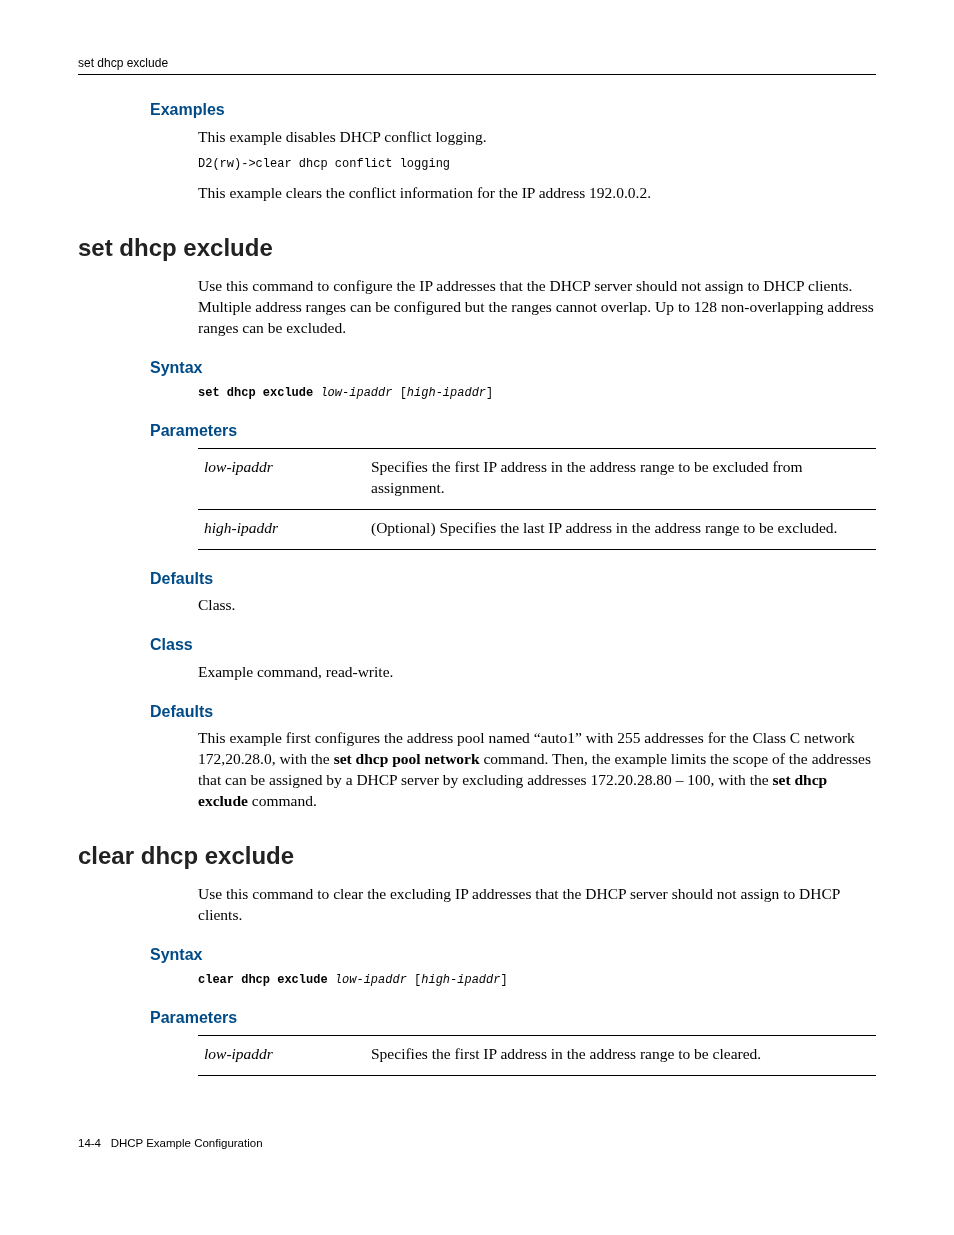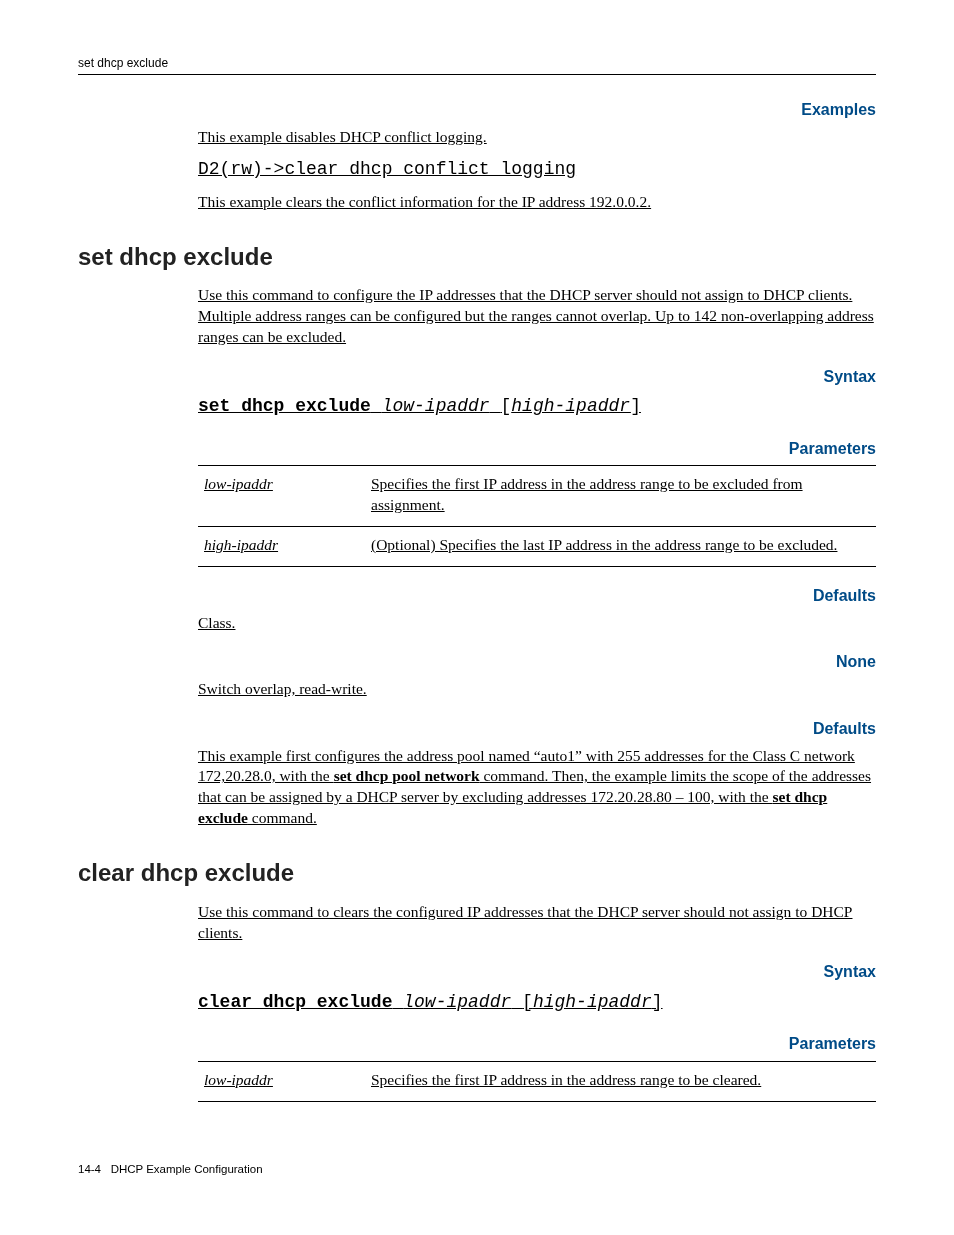--- a/index.html
+++ b/index.html
@@ -17,48 +17,46 @@
   }
   .running-head {
     font-family: Arial, Helvetica, sans-serif;
     font-size: 12px;
     border-bottom: 1px solid #000;
     padding-bottom: 3px;
     margin-bottom: 24px;
   }
   .indent {
     margin-left: 120px;
-    text-decoration: underline;
   }
   .sub-indent {
     margin-left: 72px;
   }
   .h-sub {
     font-family: Arial, Helvetica, sans-serif;
     color: #004b87;
     font-weight: bold;
     font-size: 16px;
     margin-top: 18px;
     margin-bottom: 6px;
-    text-align: right;
   }
   .h-section {
     font-family: Arial, Helvetica, sans-serif;
     color: #222;
     font-weight: bold;
     font-size: 24px;
     margin-top: 28px;
     margin-bottom: 12px;
   }
   p.body {
     margin: 4px 0 8px 0;
   }
   .code {
     font-family: "Courier New", Courier, monospace;
-    font-size: 18px;
+    font-size: 12px;
     white-space: pre;
     margin: 6px 0 10px 0;
     line-height: 1.45;
   }
   .code-bold { font-weight: bold; }
   .code-ital { font-style: italic; }
   .param-table {
     border-collapse: collapse;
     width: 100%;
     margin-top: 4px;
@@ -93,21 +91,21 @@
     <div class="h-sub">Examples</div>
   </div>
   <div class="indent">
     <p class="body">This example disables DHCP conflict logging.</p>
     <div class="code">D2(rw)-&gt;clear dhcp conflict logging</div>
     <p class="body">This example clears the conflict information for the IP address 192.0.0.2.</p>
   </div>
 
   <div class="h-section">set dhcp exclude</div>
   <div class="indent">
-    <p class="body">Use this command to configure the IP addresses that the DHCP server should not assign to DHCP clients. Multiple address ranges can be configured but the ranges cannot overlap. Up to 142 non-overlapping address ranges can be excluded.</p>
+    <p class="body">Use this command to configure the IP addresses that the DHCP server should not assign to DHCP clients. Multiple address ranges can be configured but the ranges cannot overlap. Up to 128 non-overlapping address ranges can be excluded.</p>
   </div>
 
   <div class="sub-indent">
     <div class="h-sub">Syntax</div>
   </div>
   <div class="indent">
     <div class="code"><span class="code-bold">set dhcp exclude</span> <span class="code-ital">low-ipaddr</span> <span>[</span><span class="code-ital">high-ipaddr</span><span>]</span></div>
   </div>
 
   <div class="sub-indent">
@@ -129,36 +127,36 @@
   </div>
 
   <div class="sub-indent">
     <div class="h-sub">Defaults</div>
   </div>
   <div class="indent">
     <p class="body">Class.</p>
   </div>
 
   <div class="sub-indent">
-    <div class="h-sub">None</div>
+    <div class="h-sub">Class</div>
   </div>
   <div class="indent">
-    <p class="body">Switch overlap, read-write.</p>
+    <p class="body">Example command, read-write.</p>
   </div>
 
   <div class="sub-indent">
     <div class="h-sub">Defaults</div>
   </div>
   <div class="indent">
     <p class="body"><span>This example first configures the address pool named “auto1” with 255 addresses for the Class C network 172,20.28.0, with the </span><span class="ibold">set dhcp pool network</span><span> command. Then, the example limits the scope of the addresses that can be assigned by a DHCP server by excluding addresses 172.20.28.80 – 100, with the </span><span class="ibold">set dhcp exclude</span><span> command.</span></p>
   </div>
 
   <div class="h-section">clear dhcp exclude</div>
   <div class="indent">
-    <p class="body">Use this command to clears the configured IP addresses that the DHCP server should not assign to DHCP clients.</p>
+    <p class="body">Use this command to clear the excluding IP addresses that the DHCP server should not assign to DHCP clients.</p>
   </div>
 
   <div class="sub-indent">
     <div class="h-sub">Syntax</div>
   </div>
   <div class="indent">
     <div class="code"><span class="code-bold">clear dhcp exclude</span> <span class="code-ital">low-ipaddr</span> <span>[</span><span class="code-ital">high-ipaddr</span><span>]</span></div>
   </div>
 
   <div class="sub-indent">

